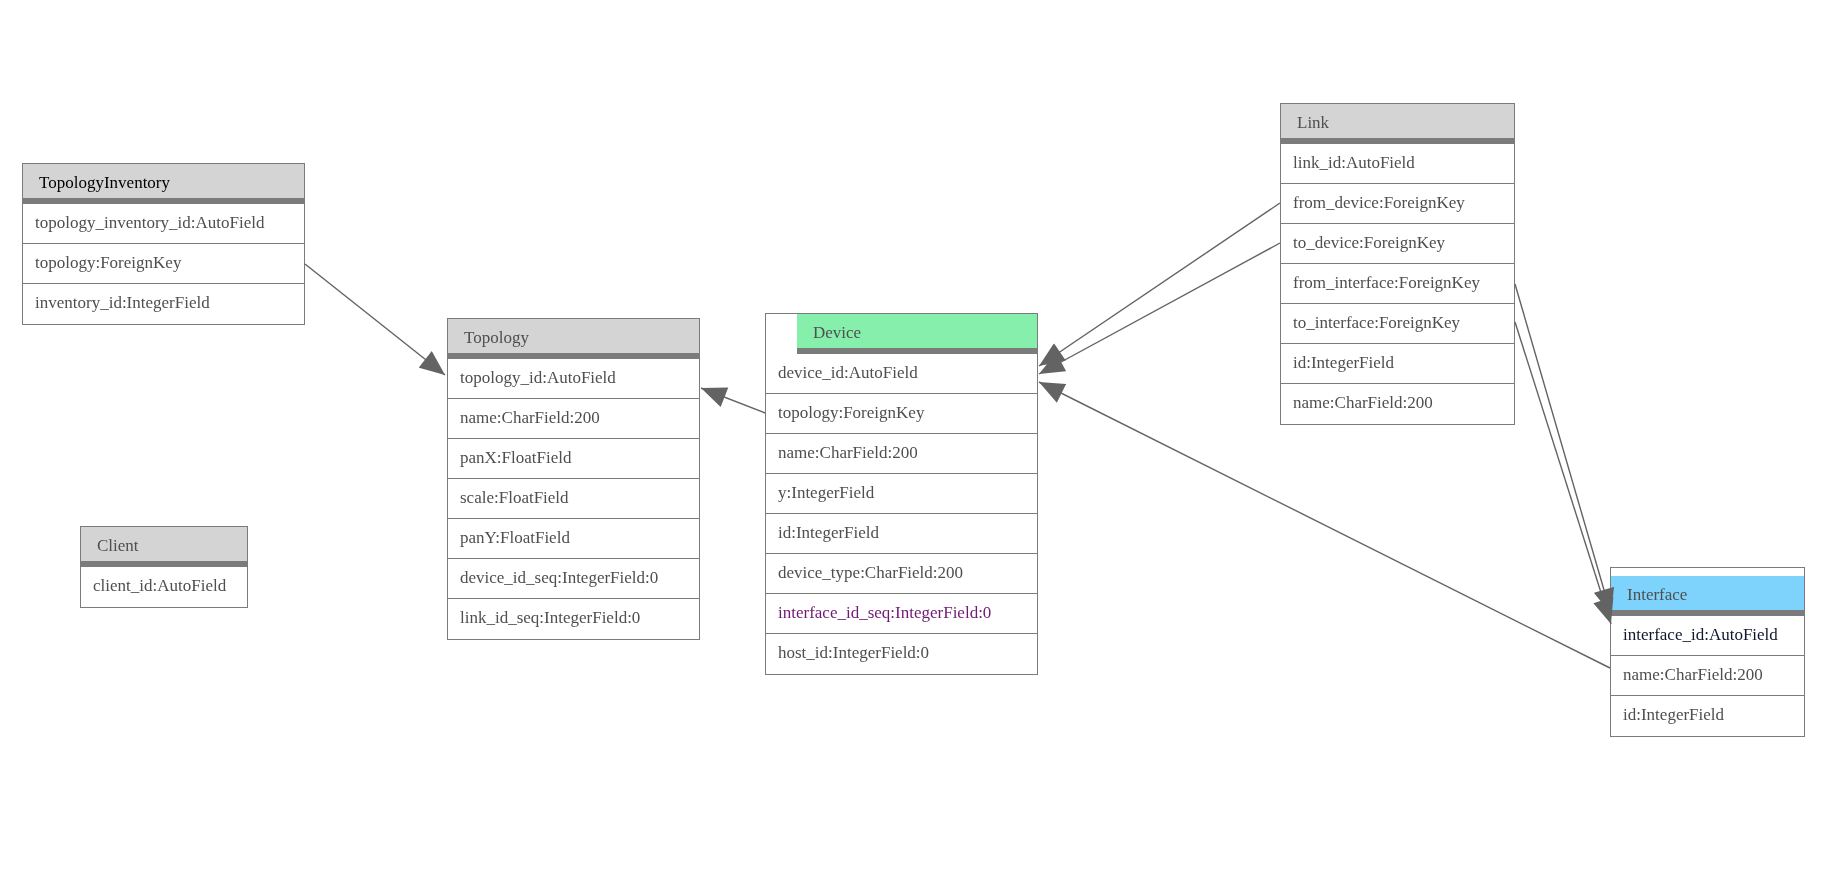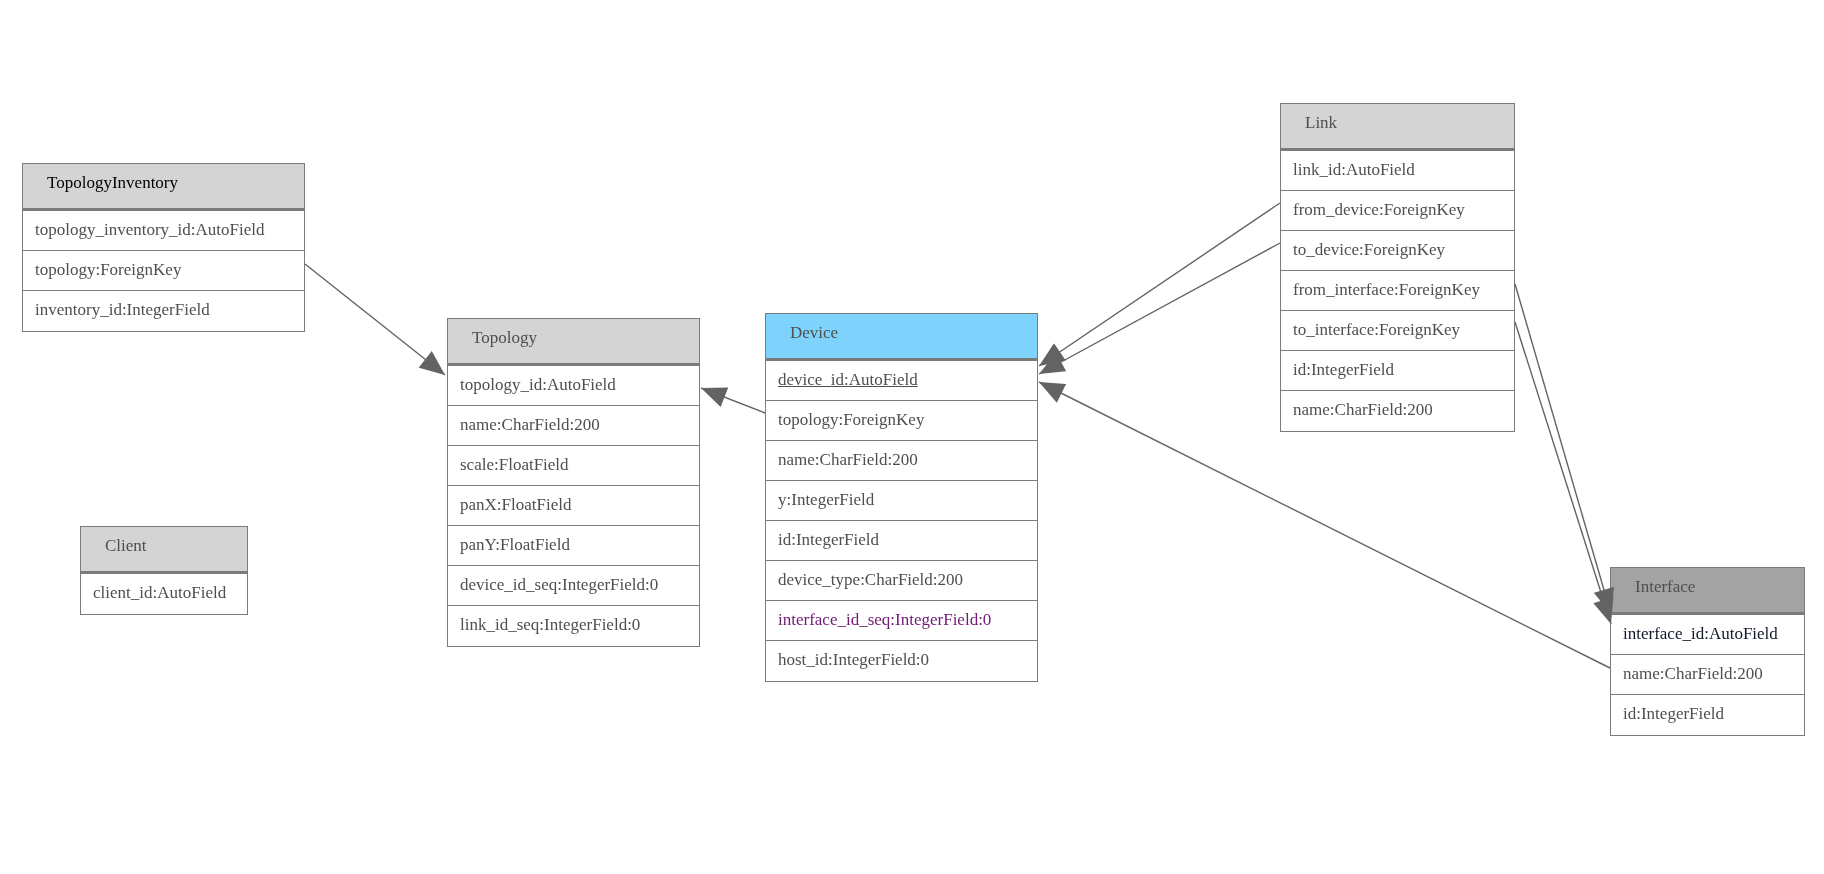--- a/index.html
+++ b/index.html
@@ -24,25 +24,25 @@
   }
   .entity {
     position: absolute;
     box-sizing: border-box;
     background: #ffffff;
     border: 1.5px solid #7b7b7b;
     z-index: 1;
   }
   .entity-header {
     box-sizing: border-box;
-    height: 47px;
+    height: 40px;
     line-height: 38px;
-    padding-left: 24px;
+    padding-left: 16px;
     background: #d4d4d4;
-    border-bottom: 3px solid #7f1d1d;
+    border-bottom: 6px solid #7f1d1d;
     font-size: 17px;
     color: #4f4f4f;
     white-space: nowrap;
   }
   .entity-row {
     box-sizing: border-box;
     height: 40px;
     line-height: 38px;
     padding-left: 12px;
     background: #ffffff;
@@ -67,53 +67,53 @@
       <div class="entity" style="left: 22px; top: 163px; width: 283px; border-color: rgb(123, 123, 123);">
         <div class="entity-header" style="background: rgb(212, 212, 212); color: #000000; border-color: rgb(123, 123, 123);">TopologyInventory</div>
         <div class="entity-row" style="color: rgb(79, 79, 79); border-color: rgb(123, 123, 123);">topology_inventory_id:AutoField</div>
         <div class="entity-row" style="color: rgb(79, 79, 79); border-color: rgb(123, 123, 123);">topology:ForeignKey</div>
         <div class="entity-row" style="color: rgb(79, 79, 79); border-color: rgb(123, 123, 123);">inventory_id:IntegerField</div>
       </div>
       <div class="entity" style="left: 447px; top: 318px; width: 253px; border-color: rgb(123, 123, 123);">
         <div class="entity-header" style="background: rgb(212, 212, 212); color: rgb(79, 79, 79); border-color: rgb(123, 123, 123);">Topology</div>
         <div class="entity-row" style="color: rgb(79, 79, 79); border-color: rgb(123, 123, 123);">topology_id:AutoField</div>
         <div class="entity-row" style="color: rgb(79, 79, 79); border-color: rgb(123, 123, 123);">name:CharField:200</div>
+        <div class="entity-row" style="color: rgb(79, 79, 79); border-color: rgb(123, 123, 123);">panX:FloatField</div>
         <div class="entity-row" style="color: rgb(79, 79, 79); border-color: rgb(123, 123, 123);">scale:FloatField</div>
-        <div class="entity-row" style="color: rgb(79, 79, 79); border-color: rgb(123, 123, 123);">panX:FloatField</div>
         <div class="entity-row" style="color: rgb(79, 79, 79); border-color: rgb(123, 123, 123);">panY:FloatField</div>
         <div class="entity-row" style="color: rgb(79, 79, 79); border-color: rgb(123, 123, 123);">device_id_seq:IntegerField:0</div>
         <div class="entity-row" style="color: rgb(79, 79, 79); border-color: rgb(123, 123, 123);">link_id_seq:IntegerField:0</div>
       </div>
       <div class="entity" style="left: 80px; top: 526px; width: 168px; border-color: rgb(123, 123, 123);">
         <div class="entity-header" style="background: rgb(212, 212, 212); color: rgb(79, 79, 79); border-color: rgb(123, 123, 123);">Client</div>
         <div class="entity-row" style="color: rgb(79, 79, 79); border-color: rgb(123, 123, 123);">client_id:AutoField</div>
       </div>
       <div class="entity" style="left: 765px; top: 313px; width: 273px; border-color: rgb(123, 123, 123);">
-        <div class="entity-header" style="background: #7dd3fc; color: rgb(79, 79, 79); border-color: rgb(123, 123, 123);">Device</div>
-        <div class="entity-row" style="color: rgb(79, 79, 79); border-color: rgb(123, 123, 123); text-decoration: underline;">device_id:AutoField</div>
+        <div class="entity-header" style="background: #86efac; color: rgb(79, 79, 79); border-color: rgb(123, 123, 123); margin-left: 31px;">Device</div>
+        <div class="entity-row" style="color: rgb(79, 79, 79); border-color: rgb(123, 123, 123);">device_id:AutoField</div>
         <div class="entity-row" style="color: rgb(79, 79, 79); border-color: rgb(123, 123, 123);">topology:ForeignKey</div>
         <div class="entity-row" style="color: rgb(79, 79, 79); border-color: rgb(123, 123, 123);">name:CharField:200</div>
         <div class="entity-row" style="color: rgb(79, 79, 79); border-color: rgb(123, 123, 123);">y:IntegerField</div>
         <div class="entity-row" style="color: rgb(79, 79, 79); border-color: rgb(123, 123, 123);">id:IntegerField</div>
         <div class="entity-row" style="color: rgb(79, 79, 79); border-color: rgb(123, 123, 123);">device_type:CharField:200</div>
         <div class="entity-row" style="color: #701a75; border-color: rgb(123, 123, 123);">interface_id_seq:IntegerField:0</div>
         <div class="entity-row" style="color: rgb(79, 79, 79); border-color: rgb(123, 123, 123);">host_id:IntegerField:0</div>
       </div>
       <div class="entity" style="left: 1280px; top: 103px; width: 235px; border-color: rgb(123, 123, 123);">
         <div class="entity-header" style="background: rgb(212, 212, 212); color: rgb(79, 79, 79); border-color: rgb(123, 123, 123);">Link</div>
         <div class="entity-row" style="color: rgb(79, 79, 79); border-color: rgb(123, 123, 123);">link_id:AutoField</div>
         <div class="entity-row" style="color: rgb(79, 79, 79); border-color: rgb(123, 123, 123);">from_device:ForeignKey</div>
         <div class="entity-row" style="color: rgb(79, 79, 79); border-color: rgb(123, 123, 123);">to_device:ForeignKey</div>
         <div class="entity-row" style="color: rgb(79, 79, 79); border-color: rgb(123, 123, 123);">from_interface:ForeignKey</div>
         <div class="entity-row" style="color: rgb(79, 79, 79); border-color: rgb(123, 123, 123);">to_interface:ForeignKey</div>
         <div class="entity-row" style="color: rgb(79, 79, 79); border-color: rgb(123, 123, 123);">id:IntegerField</div>
         <div class="entity-row" style="color: rgb(79, 79, 79); border-color: rgb(123, 123, 123);">name:CharField:200</div>
       </div>
       <div class="entity" style="left: 1610px; top: 567px; width: 195px; border-color: rgb(123, 123, 123);">
-        <div class="entity-header" style="background: #a3a3a3; color: rgb(79, 79, 79); border-color: rgb(123, 123, 123);">Interface</div>
+        <div class="entity-header" style="background: #7dd3fc; color: rgb(79, 79, 79); border-color: rgb(123, 123, 123); margin-top: 8px;">Interface</div>
         <div class="entity-row" style="color: #0f172a; border-color: rgb(123, 123, 123);">interface_id:AutoField</div>
         <div class="entity-row" style="color: rgb(79, 79, 79); border-color: rgb(123, 123, 123);">name:CharField:200</div>
         <div class="entity-row" style="color: rgb(79, 79, 79); border-color: rgb(123, 123, 123);">id:IntegerField</div>
       </div>
     </div>
   <svg id="edges" width="1824" height="874" viewBox="0 0 1824 874" xmlns="http://www.w3.org/2000/svg">
     <defs>
       <marker id="arrowhead" viewBox="0 0 12 10" refX="12" refY="5" markerWidth="26" markerHeight="21" markerUnits="userSpaceOnUse" orient="auto">
         <path d="M0,0 L12,5 L0,10 z" fill="#636363"></path>
       </marker>

